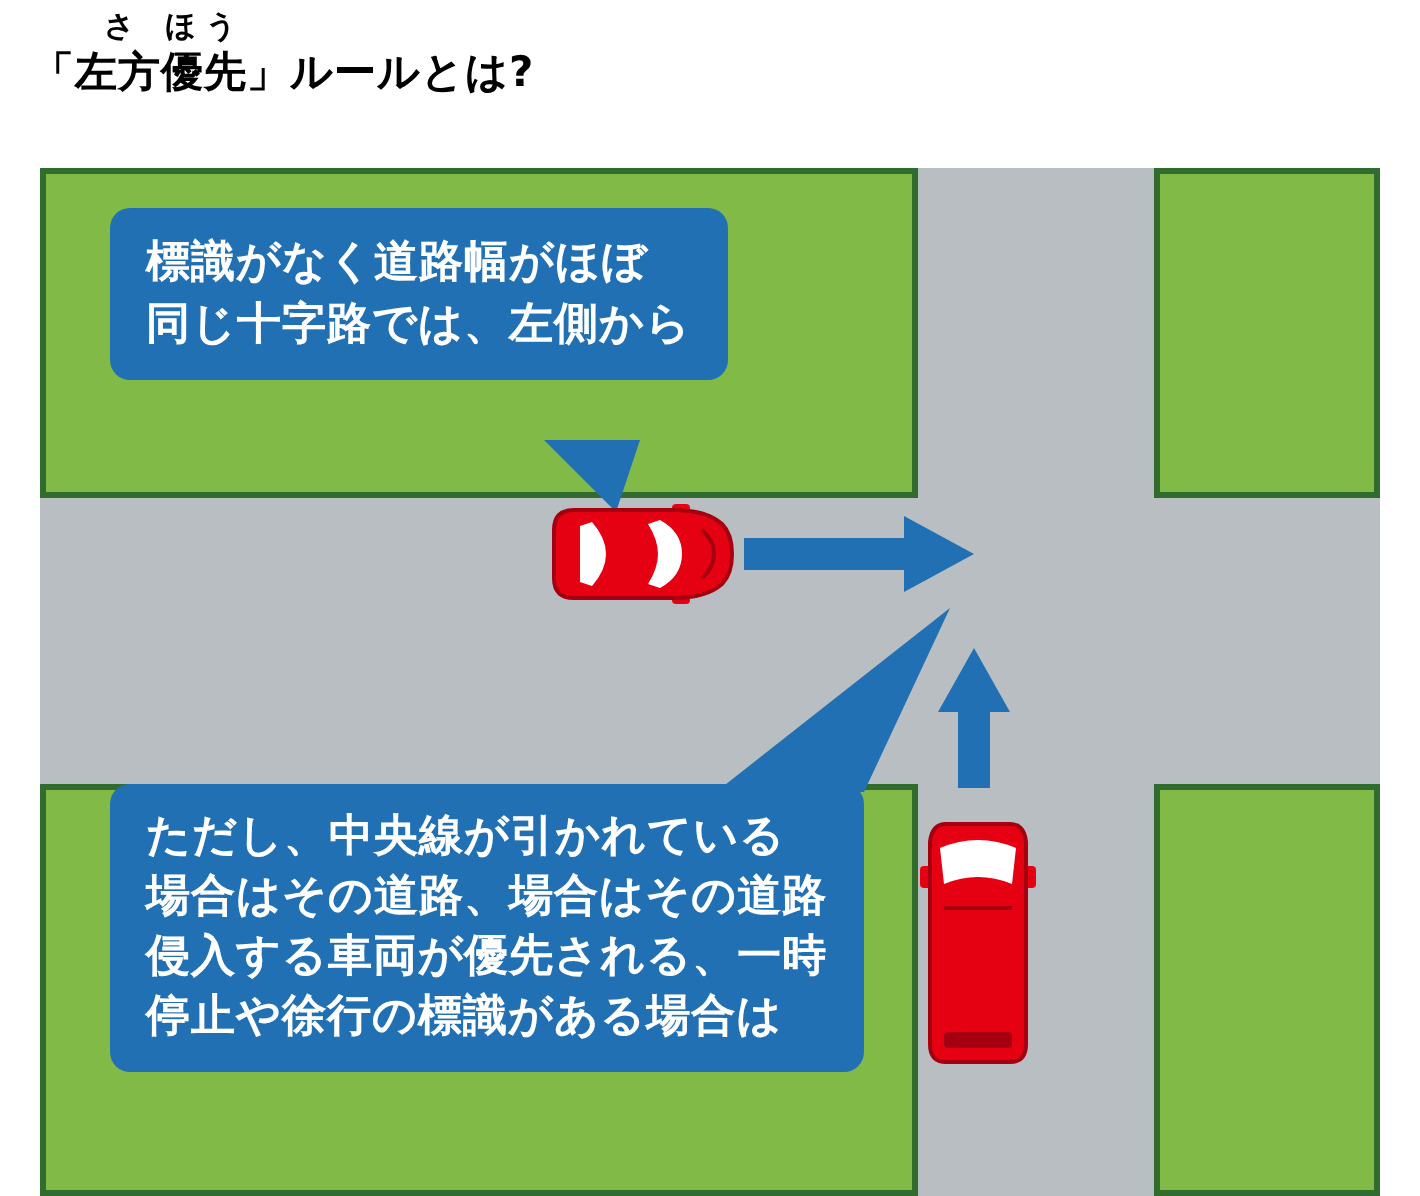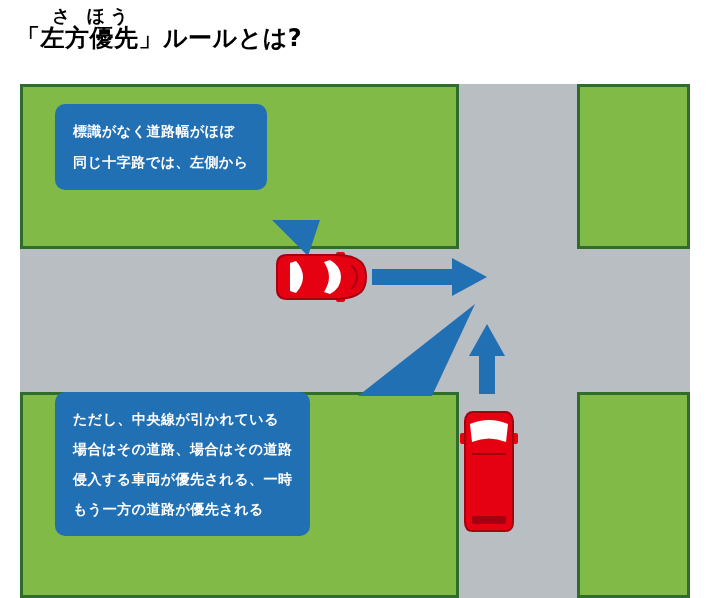--- a/index.html
+++ b/index.html
@@ -3,22 +3,22 @@
 <meta charset="utf-8">
 <style>
   *{margin:0;padding:0;box-sizing:border-box}
   html,body{width:710px;height:598px}
   body{
     background:#fff;
     font-family:"DejaVu Sans","Liberation Sans",sans-serif;
     position:relative;overflow:hidden;
   }
   .title-block{position:absolute;left:16px;top:4px}
-  .furigana{margin-left:36px;font-size:18px;font-weight:bold;letter-spacing:5px;height:18px;color:#000}
-  .page-title{font-size:24px;font-weight:bold;color:#000;letter-spacing:.5px}
+  .furigana{margin-left:36px;font-size:15px;font-weight:bold;letter-spacing:5px;height:18px;color:#000}
+  .page-title{font-size:21px;font-weight:bold;color:#000;letter-spacing:.5px}
 
   .diagram{position:absolute;left:20px;top:84px;width:670px;height:514px;background:var(--road,#b9bec3)}
   .road{position:absolute;background:var(--road,#b9bec3)}
   .road-h{left:0;top:165px;width:670px;height:143px}
   .road-v{left:439px;top:0;width:118px;height:514px}
   .grass{position:absolute;background:var(--green,#81ba47);border:3px solid var(--green-border,#2f6c2e)}
   .grass-tl{left:0;top:0;width:439px;height:165px}
   .grass-tr{left:557px;top:0;width:113px;height:165px}
   .grass-bl{left:0;top:308px;width:439px;height:206px}
   .grass-br{left:557px;top:308px;width:113px;height:206px}
@@ -29,21 +29,21 @@
   .fill-dark{fill:var(--car-red-dark,#a50010)}
   .fill-white{fill:#fff}
   .stroke-dark{stroke:var(--car-red-dark,#a50010)}
 
   .car-h{position:absolute;left:253px;top:168px}
   .car-v{position:absolute;left:440px;top:324px}
 
   .bubble{
     position:absolute;background:var(--blue,#2270b4);color:#fff;
     border-radius:10px;padding:12px 18px;
-    font-size:14px;line-height:31px;font-weight:bold;letter-spacing:.5px;
+    font-size:22px;line-height:31px;font-weight:bold;letter-spacing:.5px;
   }
   .bubble div{white-space:nowrap}
   .bubble-top{left:55px;top:104px}
   .bubble-bottom{left:55px;top:392px;line-height:30px}
 </style>
 </head>
 <body>
 
 <div class="title-block">
   <div class="furigana">さ ほう</div>
@@ -86,14 +86,14 @@
 
 <div class="bubble bubble-top">
   <div>標識がなく道路幅がほぼ</div>
   <div>同じ十字路では、左側から</div>
 </div>
 
 <div class="bubble bubble-bottom">
   <div>ただし、中央線が引かれている</div>
   <div>場合はその道路、場合はその道路</div>
   <div>侵入する車両が優先される、一時</div>
-  <div>もう一方の道路が優先される</div>
+  <div>停止や徐行の標識がある場合は</div>
 </div>
 
 </body></html>

